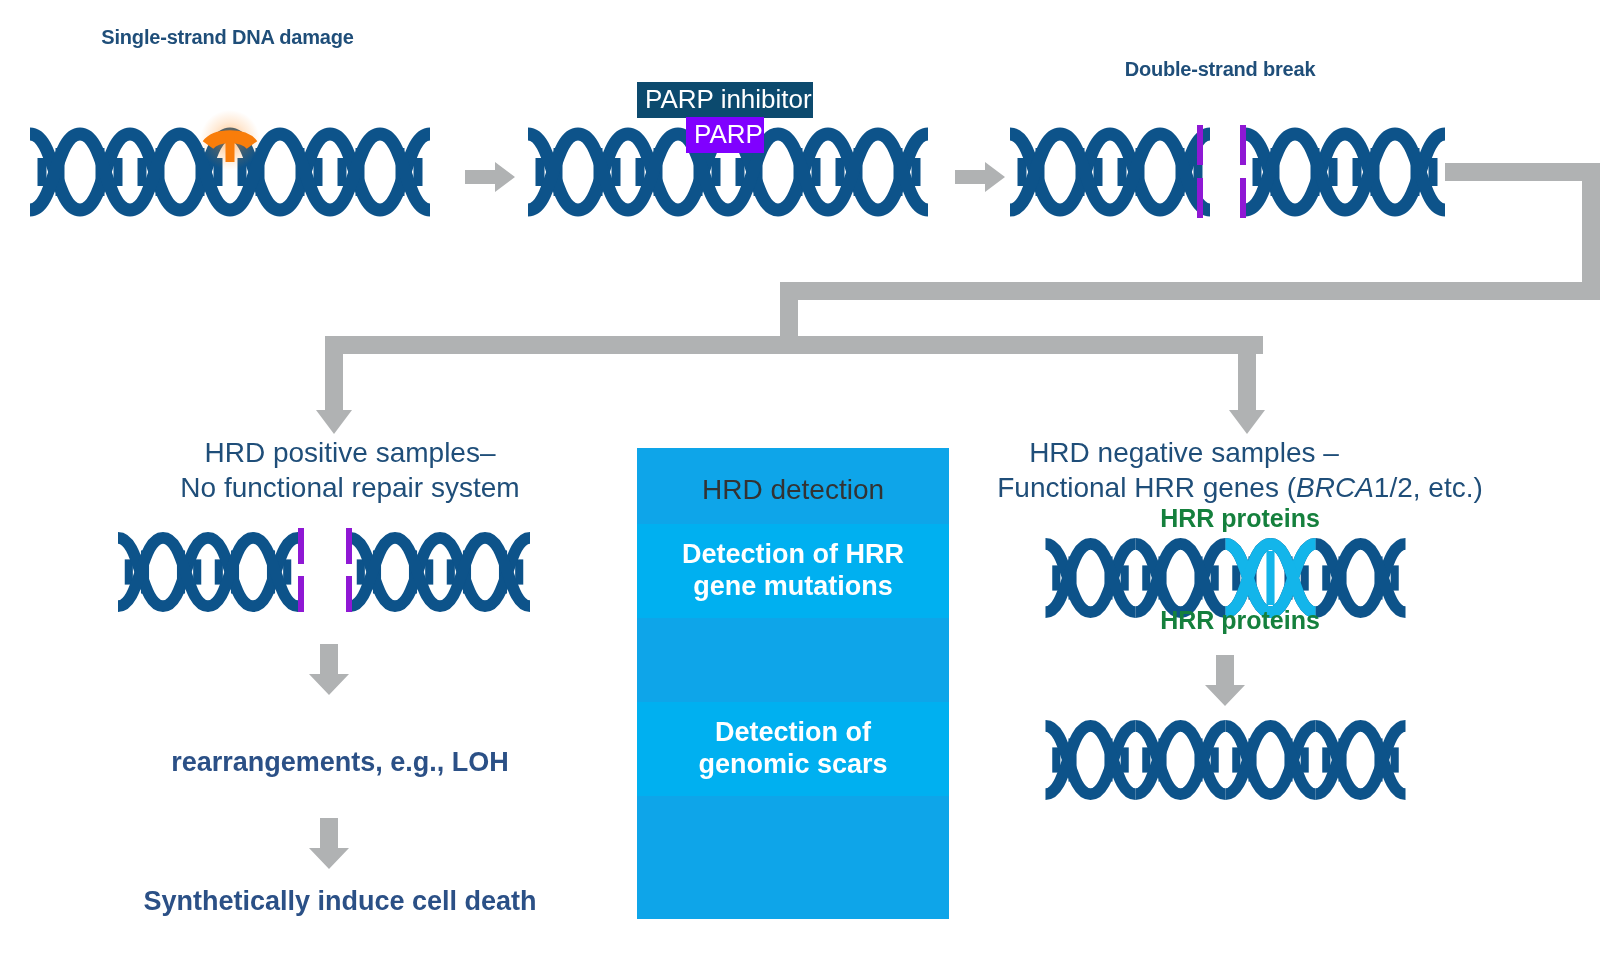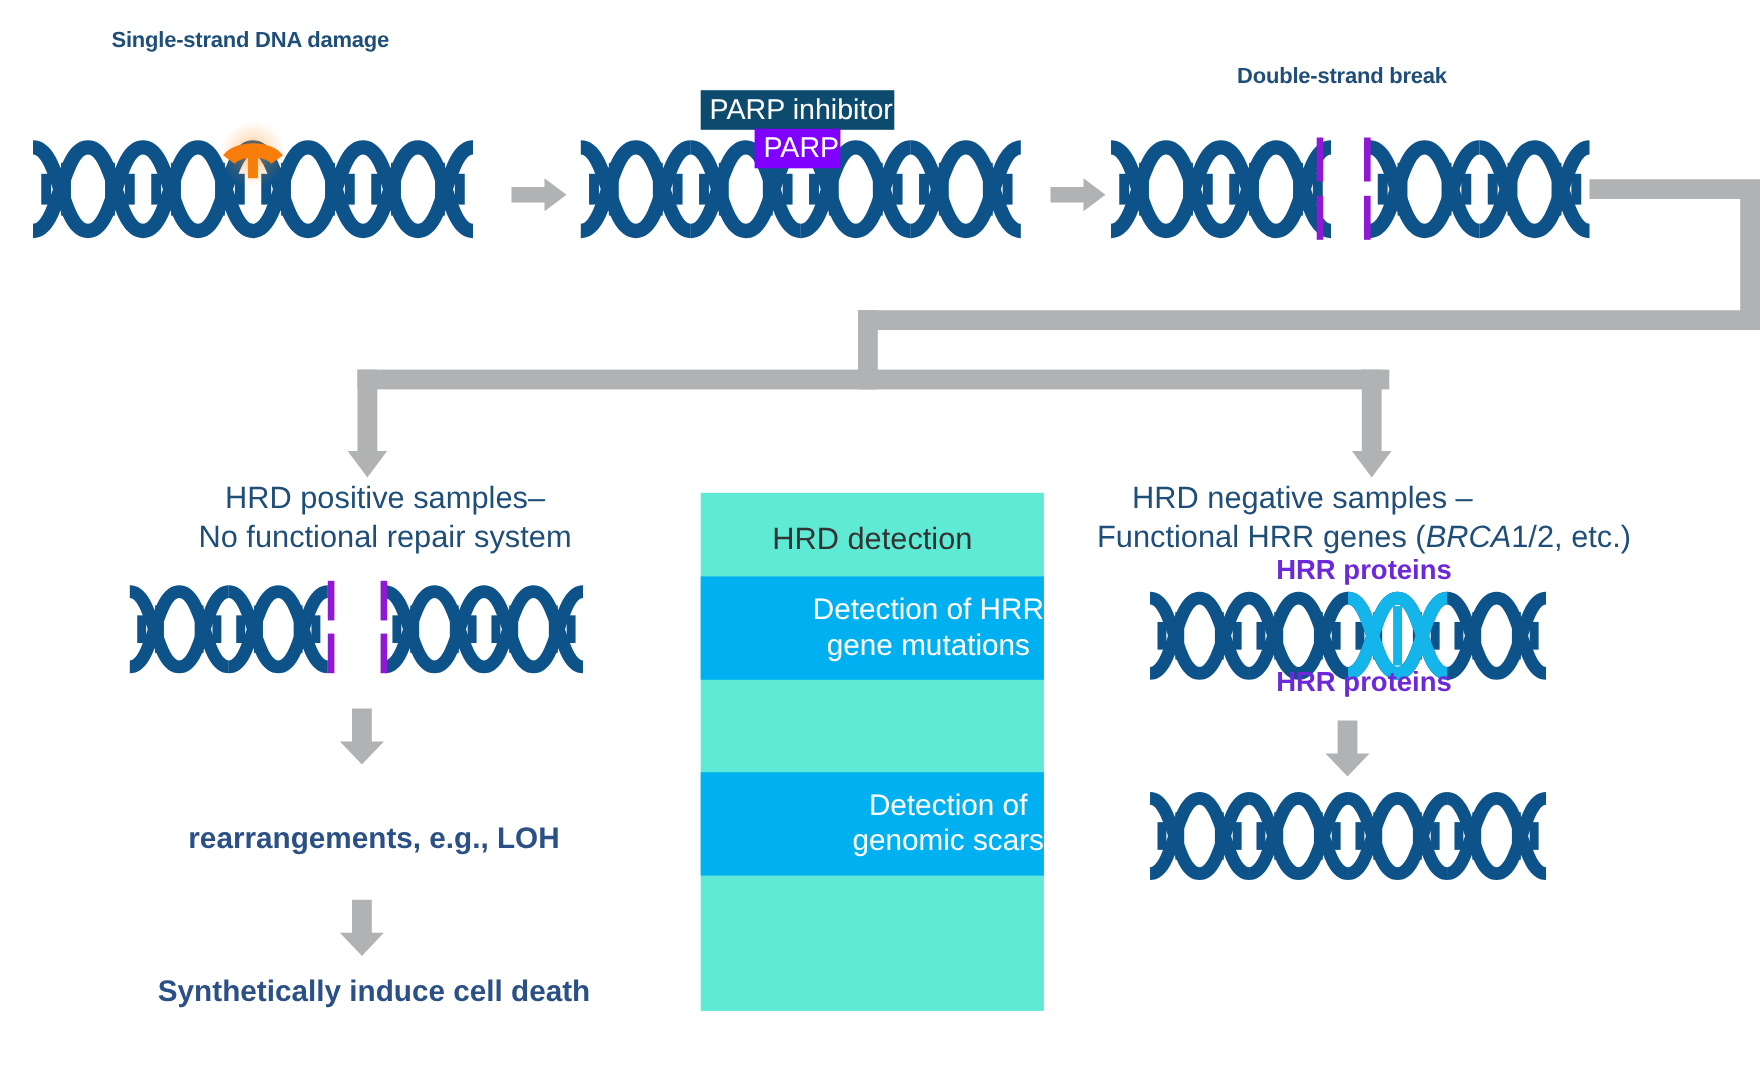--- a/index.html
+++ b/index.html
@@ -44,42 +44,42 @@
     font-size:26px;
     font-weight:normal;
     text-align:center;
     line-height:1.0;
     padding:4px 8px 6px 8px;
     box-sizing:border-box;
     white-space:nowrap;
   }
 
   .hrr-label{
-    color:#6d28d9;
+    color:#15803d;
     font-size:25px;
     font-weight:bold;
     text-align:center;
     white-space:nowrap;
   }
 
   .panel{position:absolute;box-sizing:border-box;}
   .panel-title{
     position:absolute;
     width:100%;
     text-align:center;
     color:#333333;
     font-size:28px;
     font-weight:normal;
   }
   .band{
     position:absolute;
-    display:flex;align-items:center;justify-content:flex-end;
+    display:flex;align-items:center;justify-content:center;
     color:#ffffff;
     font-size:27px;
-    font-weight:normal;
+    font-weight:bold;
     text-align:center;
     line-height:1.18;
     box-sizing:border-box;
   }
 
   svg{display:block;overflow:visible;}
 </style>
 </head>
 <body>
 
@@ -285,21 +285,21 @@
   <div class="abs body-text" style="left:60px;top:746px;width:560px;">rearrangements, e.g., LOH</div>
 
   <div class="abs" style="left:308px;top:818px;">
     <svg width="42" height="52" viewBox="0 0 42 52">
       <path d="M12,0 L30,0 L30,30 L41,30 L21,51 L1,30 L12,30 Z" fill="#b0b2b3"></path>
     </svg>
   </div>
 
   <div class="abs body-text" style="left:60px;top:885px;width:560px;">Synthetically induce cell death</div>
 
-  <div class="panel" style="left:637px;top:448px;width:312px;height:471px;background:#5eead4;">
+  <div class="panel" style="left:637px;top:448px;width:312px;height:471px;background:#0ea5e9;">
     <div class="panel-title" style="top:26px;">HRD detection</div>
 
     <div class="band" style="left:0px;top:76px;width:312px;height:94px;background:#00b0f0;">
       <div>
         <div>Detection of HRR</div>
         <div>gene mutations</div>
       </div>
     </div>
 
     <div class="band" style="left:0px;top:254px;width:312px;height:94px;background:#00b0f0;">

